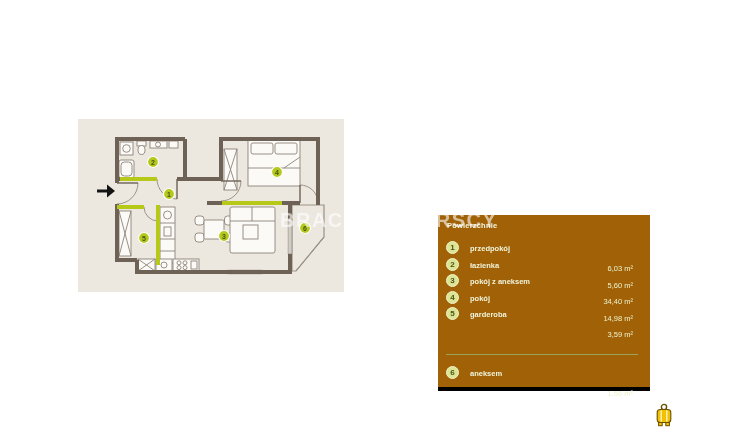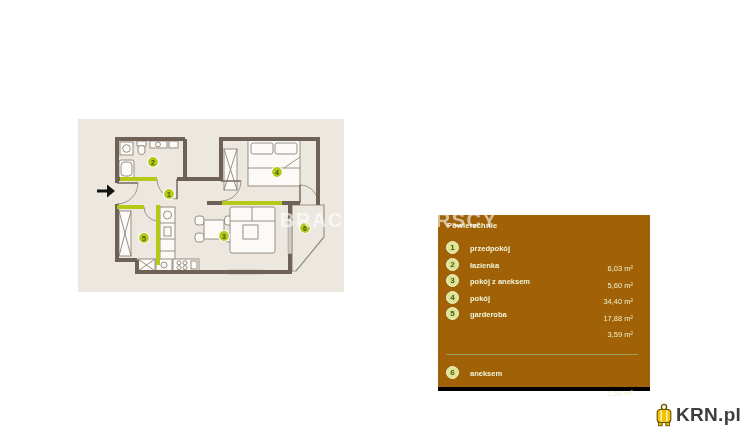--- a/index.html
+++ b/index.html
@@ -240,21 +240,21 @@
     <div class="legend-area">5,60 m²</div>
   </div>
   <div class="legend-row" style="top:58px">
     <div class="legend-badge">3</div>
     <div class="legend-label">pokój z aneksem</div>
     <div class="legend-area">34,40 m²</div>
   </div>
   <div class="legend-row" style="top:74.5px">
     <div class="legend-badge">4</div>
     <div class="legend-label">pokój</div>
-    <div class="legend-area">17,88 m²</div>
+    <div class="legend-area">14,98 m²</div>
   </div>
   <div class="legend-row" style="top:91px">
     <div class="legend-badge">5</div>
     <div class="legend-label">garderoba</div>
     <div class="legend-area">3,59 m²</div>
   </div>
 
   <div class="legend-divider"></div>
 
   <div class="legend-row" style="top:150px">
@@ -265,14 +265,13 @@
 </div>
 
 <div class="logo">
   <svg width="20" height="25" viewBox="0 0 20 25">
     <circle cx="10" cy="4" r="2.6" fill="none" stroke="#6b5200" stroke-width="1.4"></circle>
     <rect x="3.2" y="6.5" width="13.6" height="13" rx="3" fill="#f2c103" stroke="#6b5200" stroke-width="1.1"></rect>
     <path d="M7.2,7.5 V18.5 M12.8,7.5 V18.5" stroke="#fdf2c0" stroke-width="1.4" fill="none"></path>
     <rect x="4.6" y="19.5" width="3.6" height="3.2" fill="#f2c103" stroke="#6b5200" stroke-width="1"></rect>
     <rect x="11.8" y="19.5" width="3.6" height="3.2" fill="#f2c103" stroke="#6b5200" stroke-width="1"></rect>
   </svg>
-  <span class="logo-text">KRN.pl</span>
 </div>
 
 </body></html>

